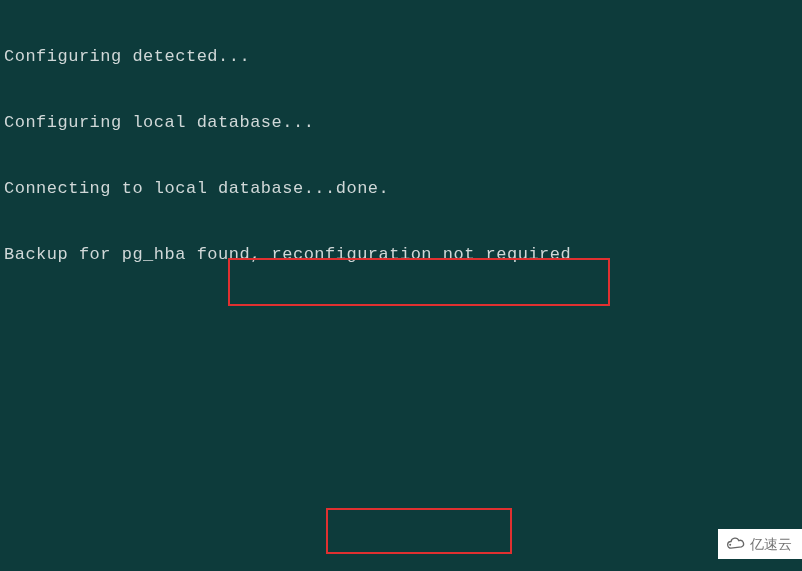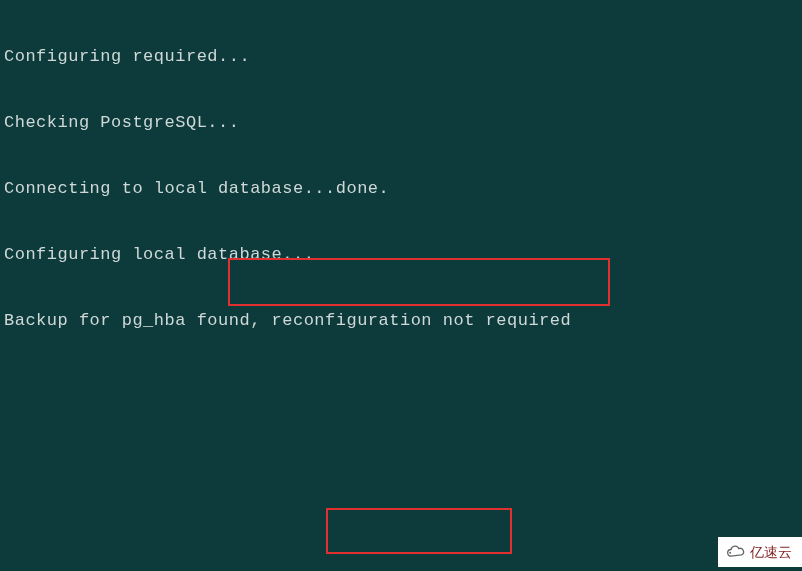--- a/index.html
+++ b/index.html
@@ -30,40 +30,39 @@
     position: absolute;
     border: 2px solid #e03030;
     box-sizing: border-box;
     pointer-events: none;
   }
   .box1 { left: 228px; top: 258px; width: 382px; height: 48px; }
   .box2 { left: 326px; top: 508px; width: 186px; height: 46px; }
   .watermark {
     position: absolute;
     right: 0;
-    bottom: 4px;
+    bottom: 12px;
     background: #ffffff;
-    color: #7f1d1d;
+    color: #737373;
     font-family: sans-serif;
     font-size: 14px;
     padding: 4px 10px 4px 8px;
     display: flex;
     align-items: center;
     gap: 4px;
   }
   .watermark svg { width: 20px; height: 14px; }
 </style>
 </head>
 <body>
 
 <div class="terminal">
-  <span class="line">Configuring required...</span>
-  <span class="line">Checking PostgreSQL...</span>
+  <span class="line">Configuring detected...</span>
+  <span class="line">Configuring local database...</span>
   <span class="line">Connecting to local database...done.</span>
-  <span class="line">Configuring local database...</span>
   <span class="line">Backup for pg_hba found, reconfiguration not required</span>
   
   
   
   
   
   
   
   
   

